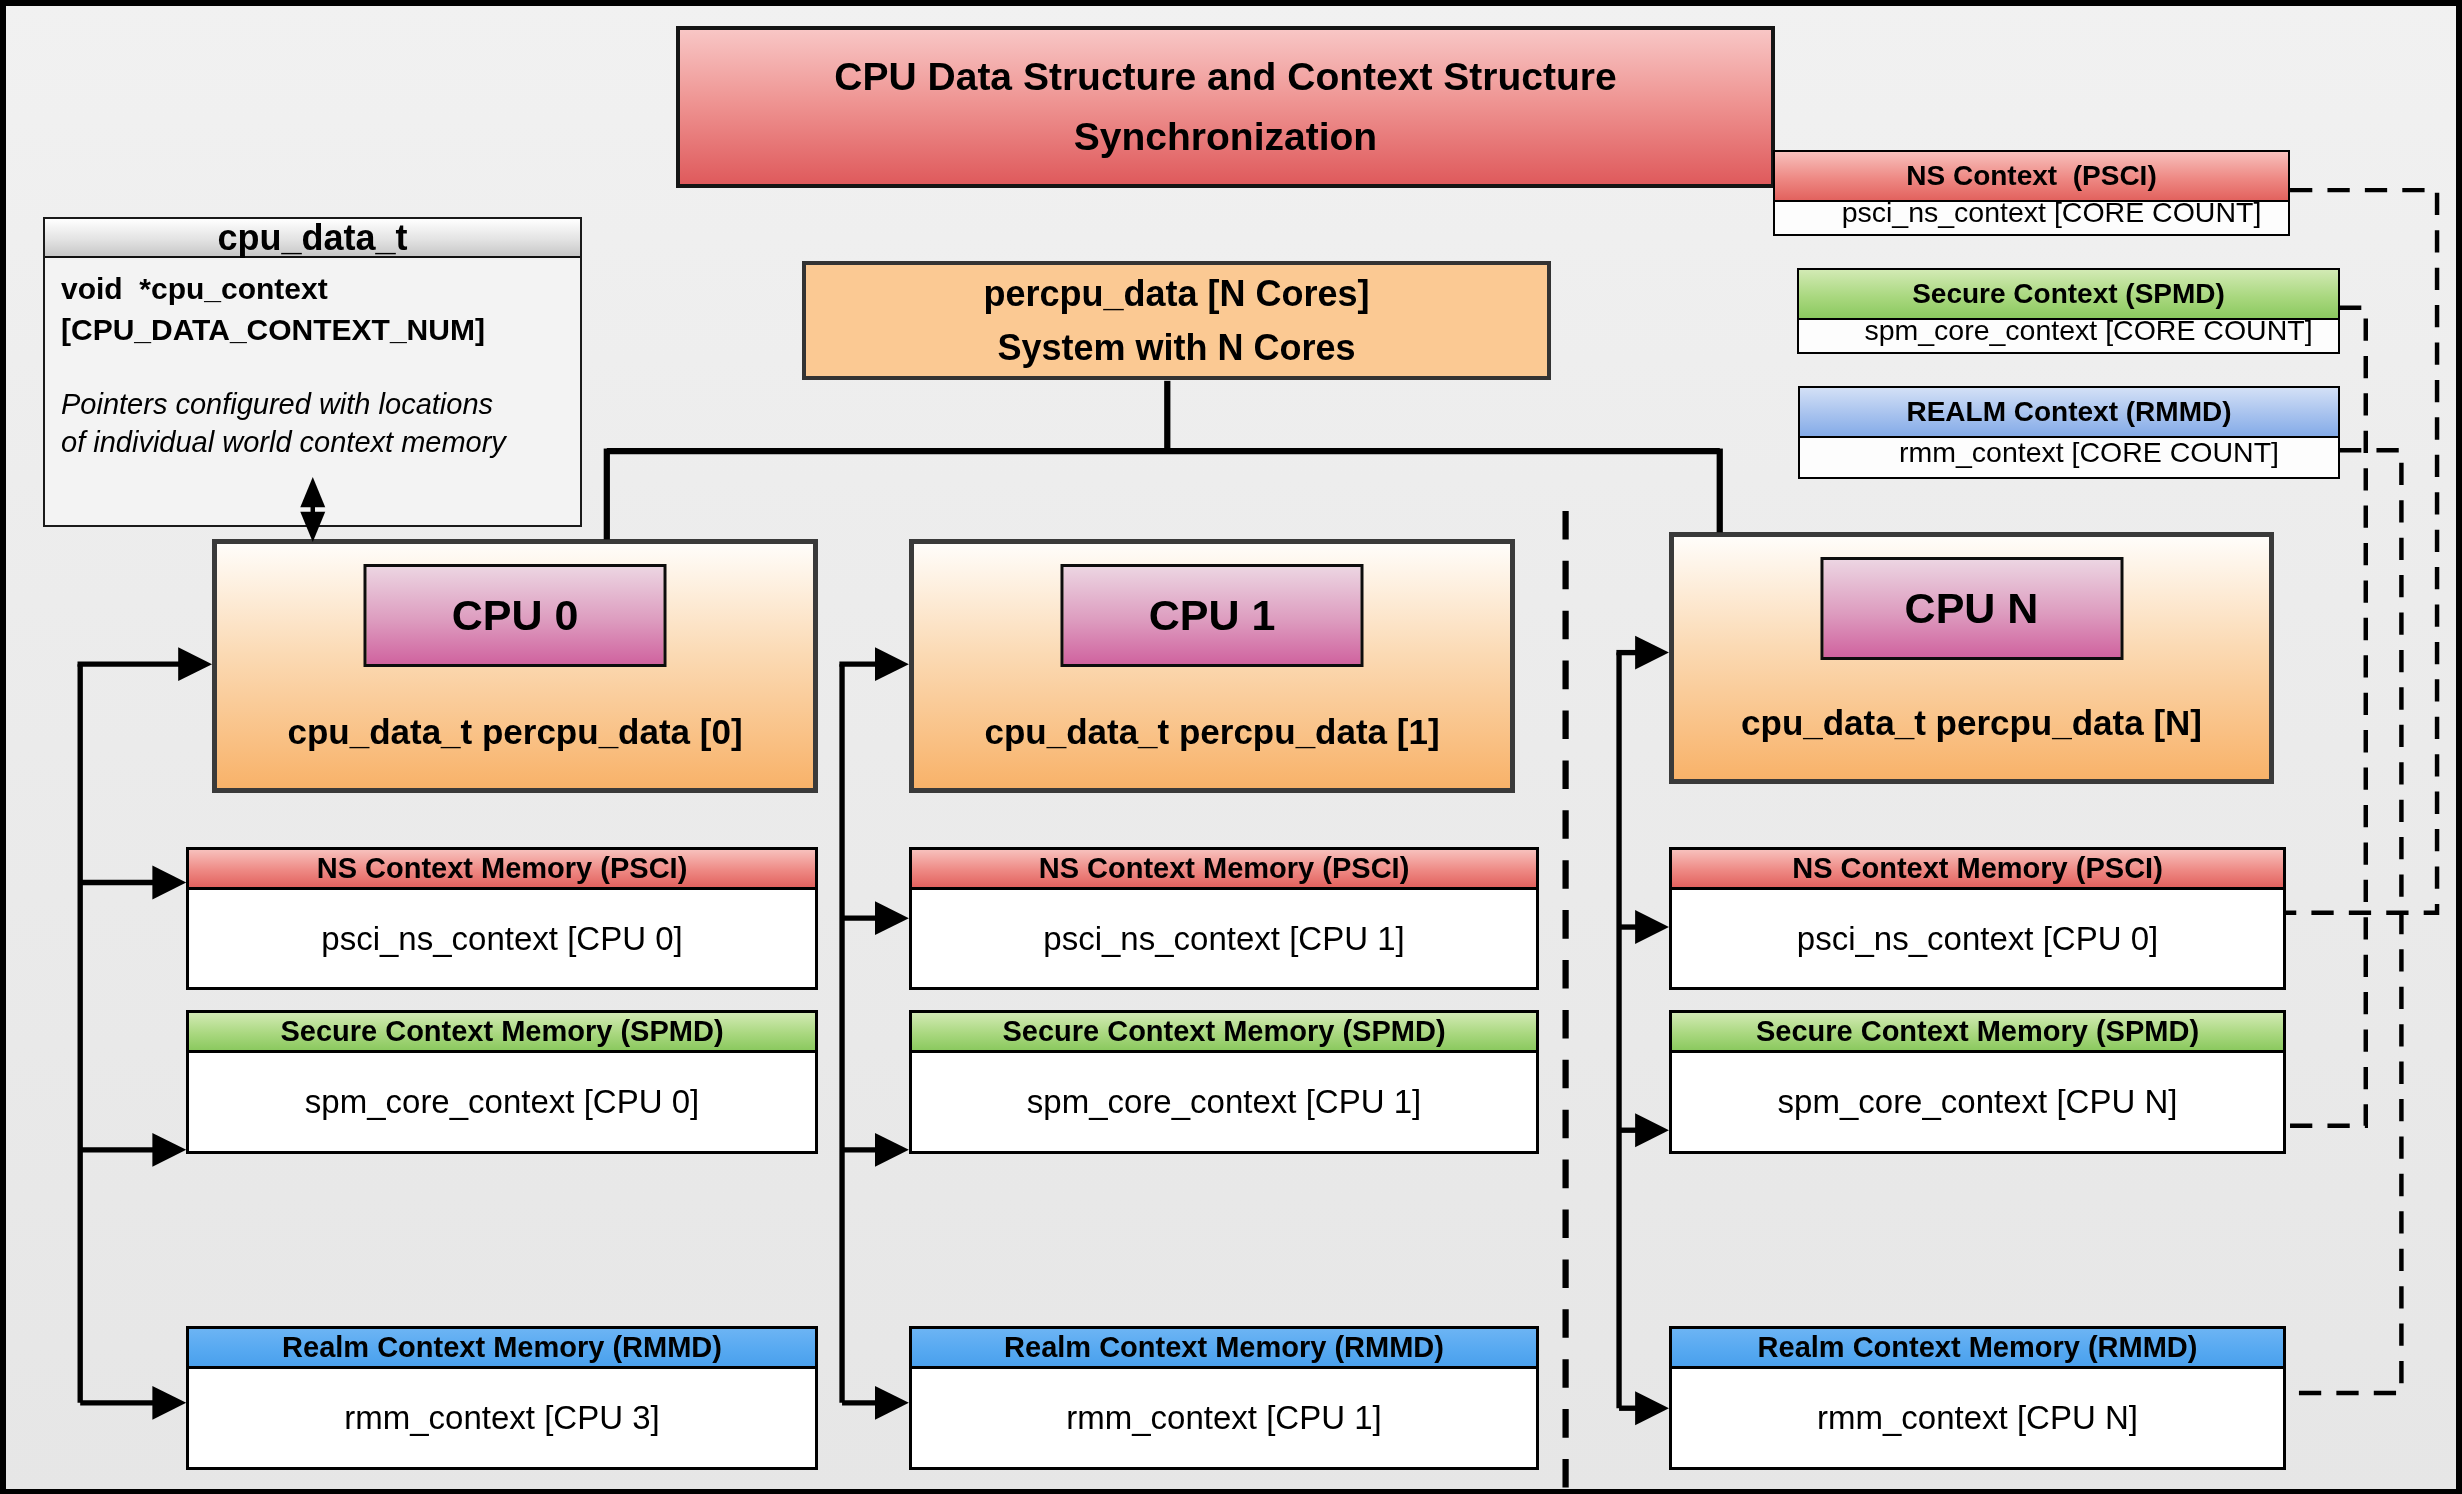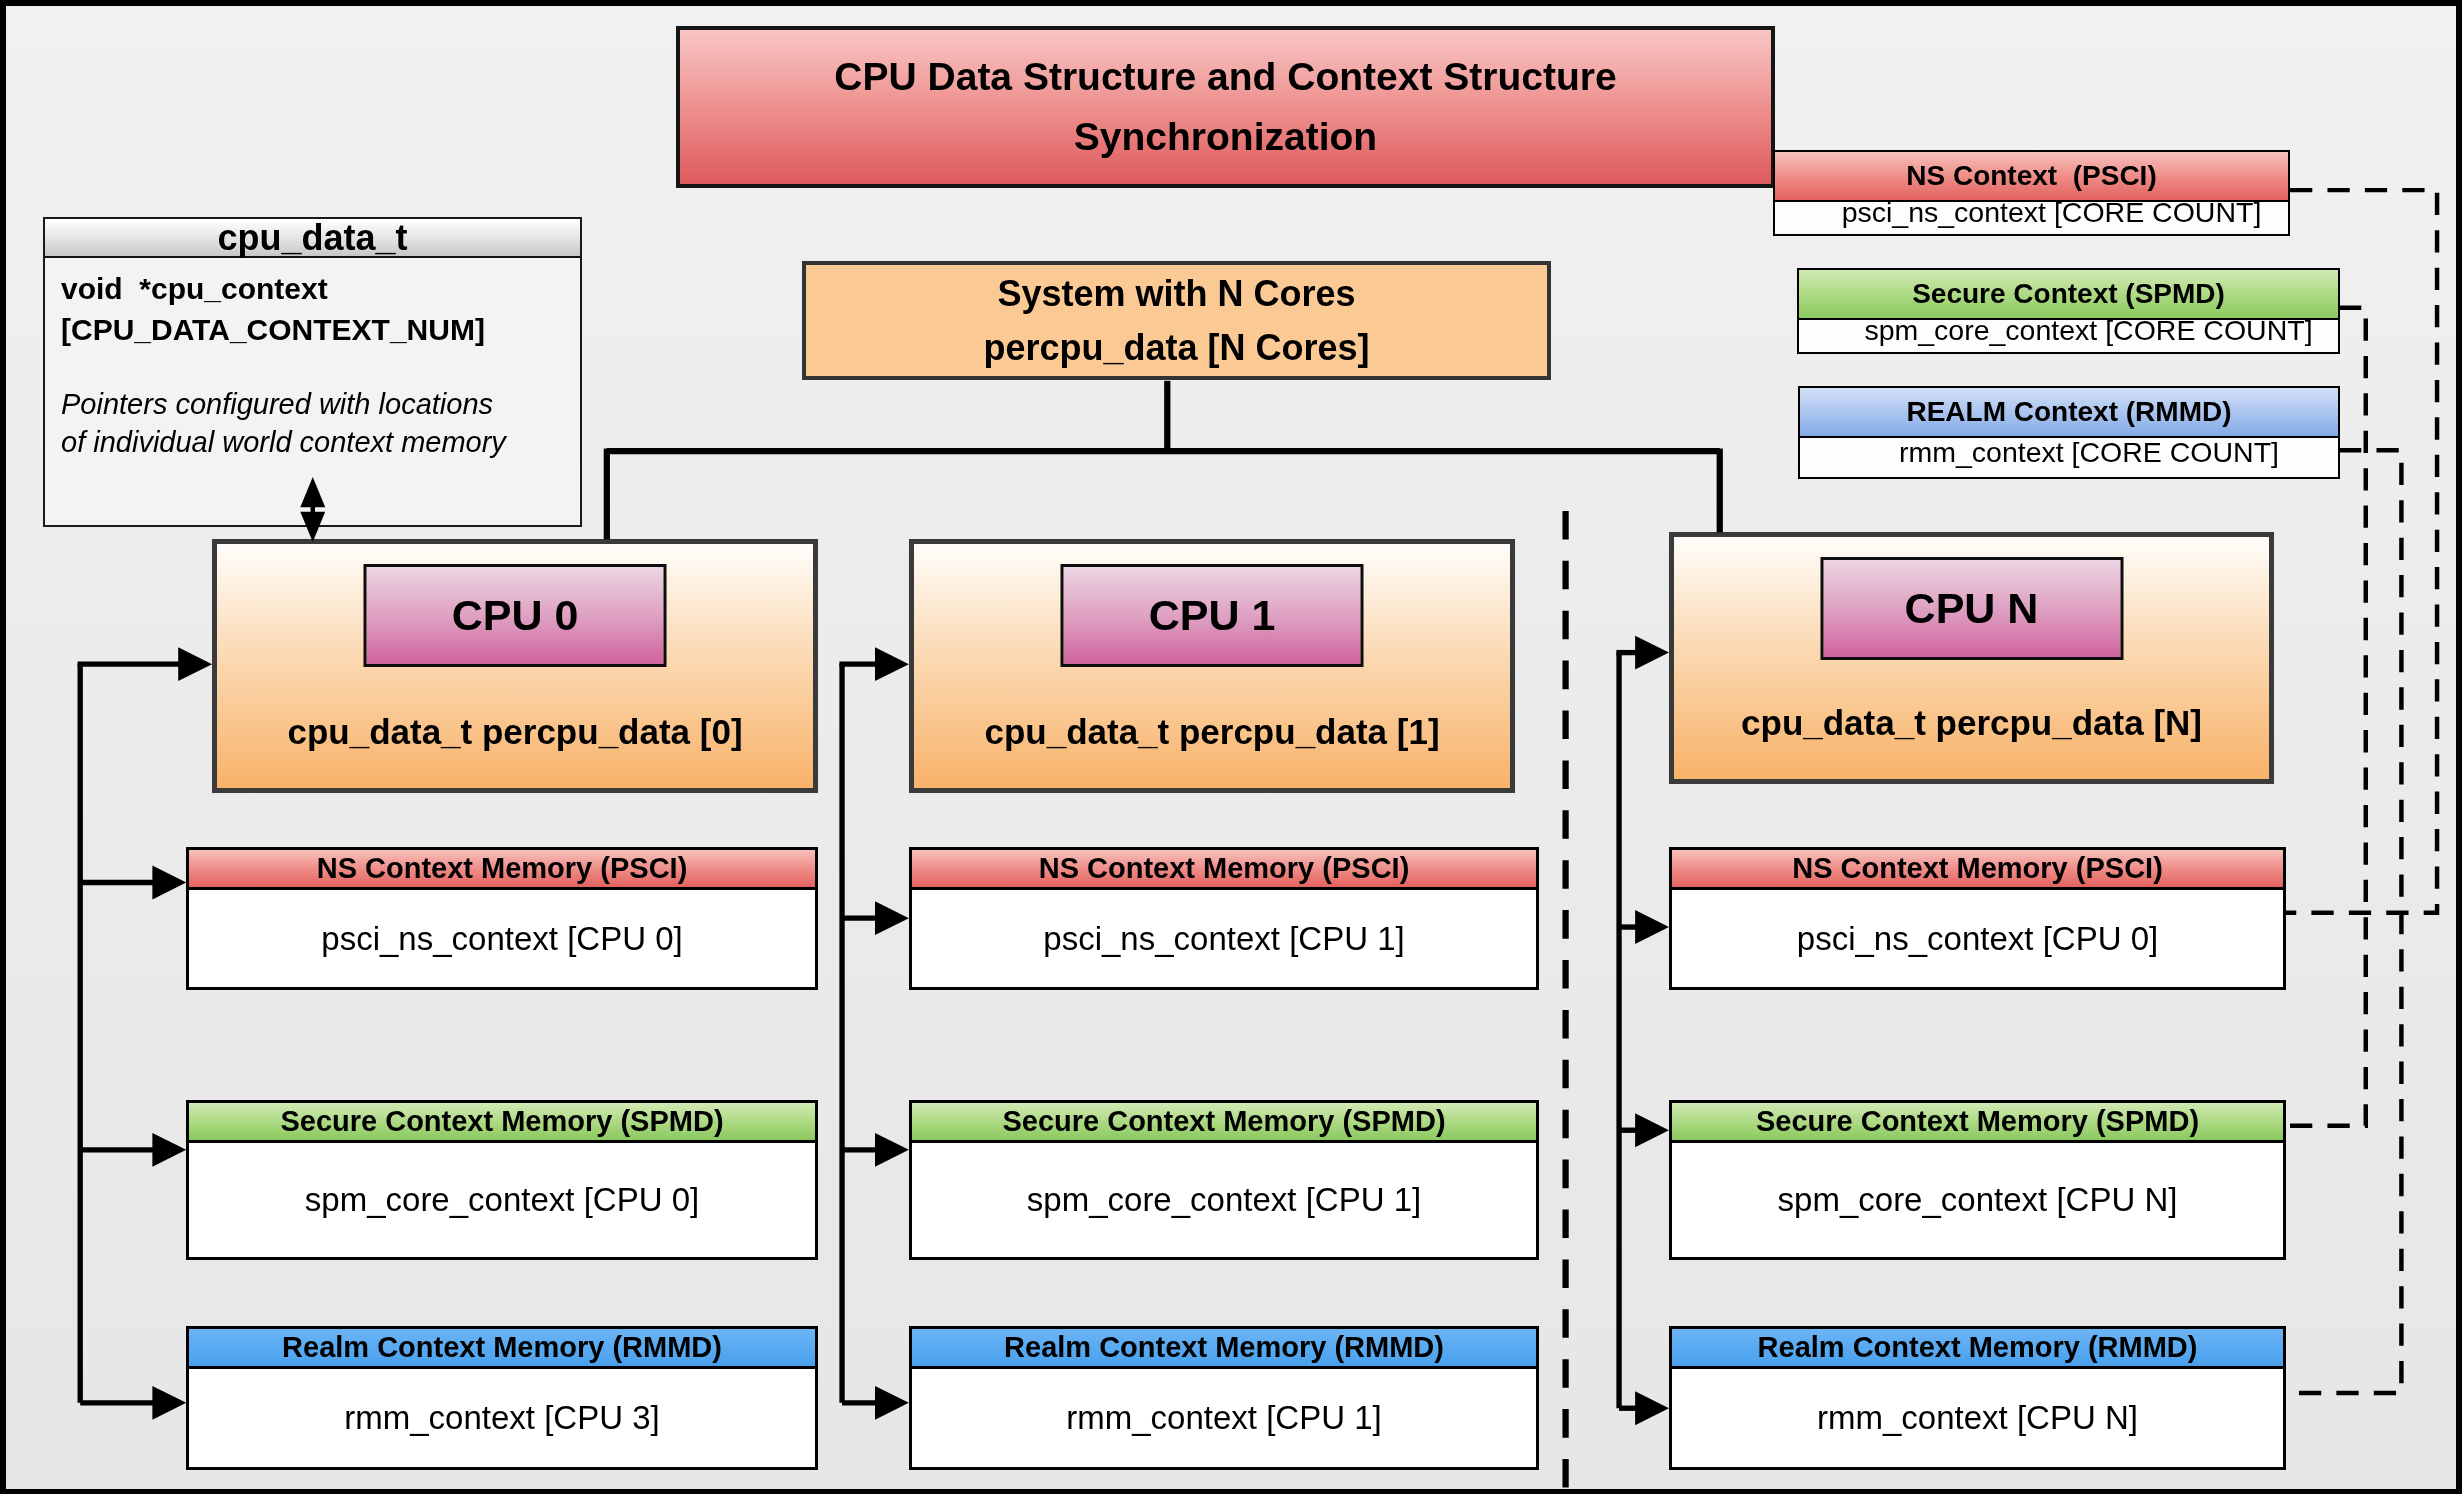--- a/index.html
+++ b/index.html
@@ -78,21 +78,21 @@
   .ctx-header{
     position:absolute;left:0;right:0;top:0;height:40px;box-sizing:border-box;border-bottom:3.6px solid #000;
     display:flex;align-items:center;justify-content:center;font-size:29px;font-weight:700;
   }
   .ctx-body{position:absolute;left:0;right:0;top:40px;bottom:0;display:flex;align-items:center;justify-content:center;font-size:33px;}
   .hdr-blue{background:linear-gradient(180deg,#6cb4f4 0%,#57a9f1 55%,#4aa0ec 100%);}
   .col0{left:186px;width:632px;}
   .col1{left:909px;width:630px;}
   .colN{left:1669px;width:617px;}
   .row-ns{top:847px;height:143px;}
-  .row-secure{top:1100px;height:160px;text-align:right;}
+  .row-secure{top:1010px;height:144px;text-align:right;}
   .row-realm{top:1326px;height:144px;}
 </style>
 </head>
 <body>
 
 <div class="canvas">
 
   <div class="box center title-box">
     <span>CPU Data Structure and Context Structure Synchronization</span>
   </div>
@@ -102,22 +102,22 @@
     <div class="cpu-data-body">
       <div class="field-line">void  *cpu_context</div>
       <div class="field-line">[CPU_DATA_CONTEXT_NUM]</div>
       <div class="note-gap"></div>
       <div class="note-line">Pointers configured with locations</div>
       <div class="note-line">of individual world context memory</div>
     </div>
   </div>
 
   <div class="box center system-box">
+    <div>percpu_data [N Cores]</div>
     <div>System with N Cores</div>
-    <div>percpu_data [N Cores]</div>
   </div>
 
   <div class="box legend legend-ns">
     <div class="legend-header hdr-red">NS Context  (PSCI)</div>
     <div class="legend-body">psci_ns_context [CORE COUNT]</div>
   </div>
   <div class="box legend legend-secure">
     <div class="legend-header hdr-green">Secure Context (SPMD)</div>
     <div class="legend-body">spm_core_context [CORE COUNT]</div>
   </div>

